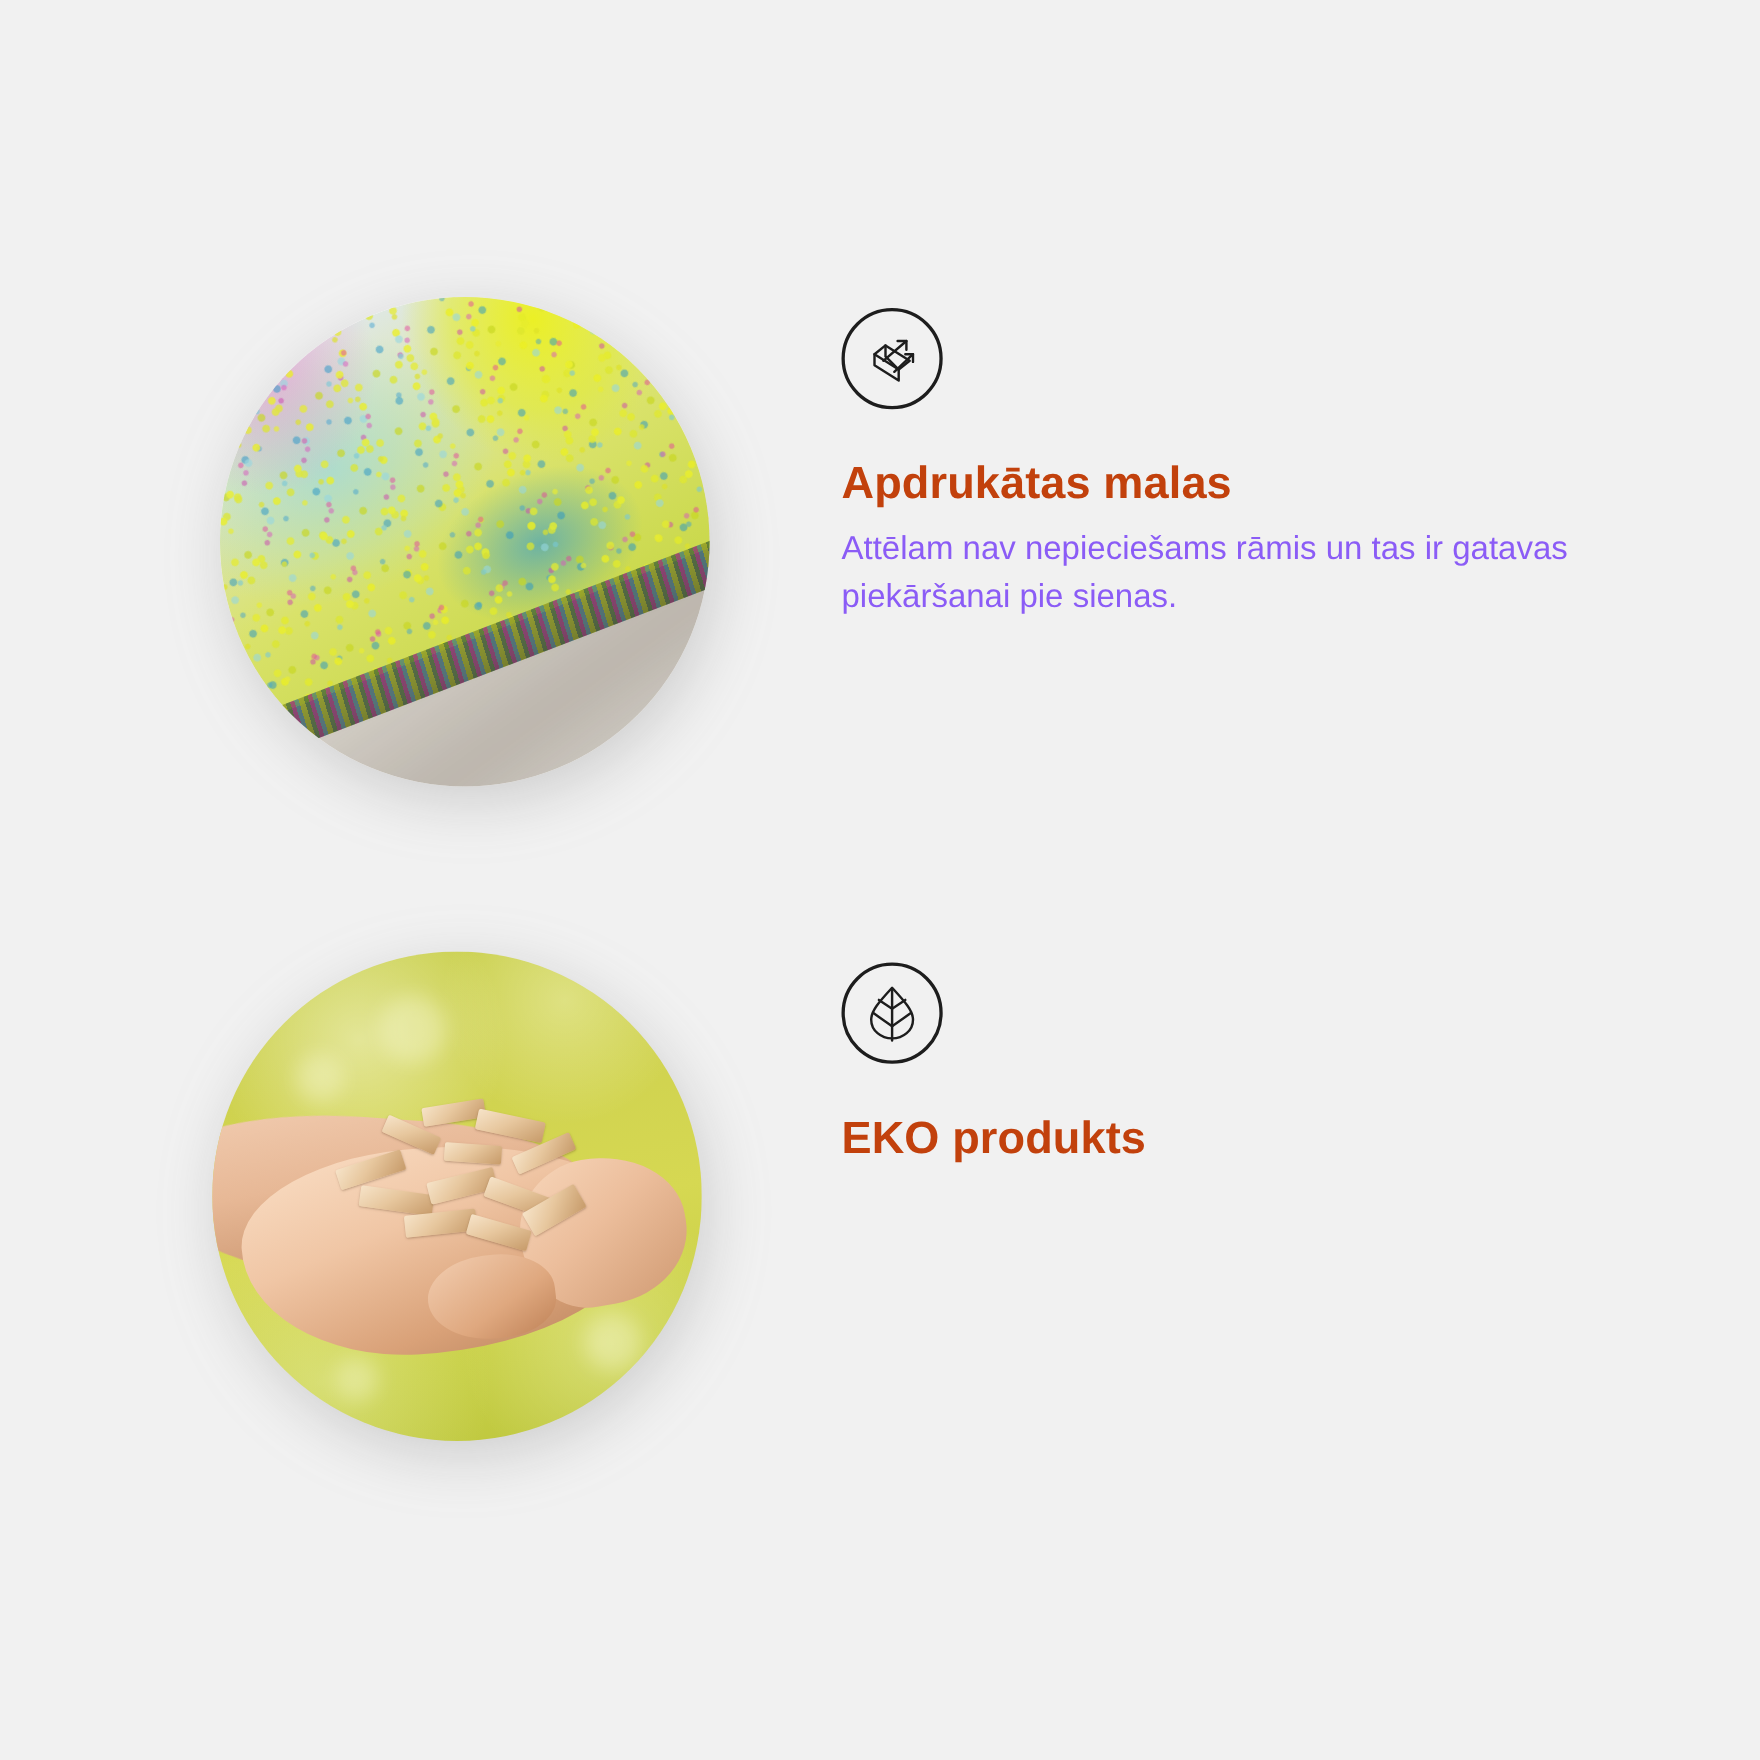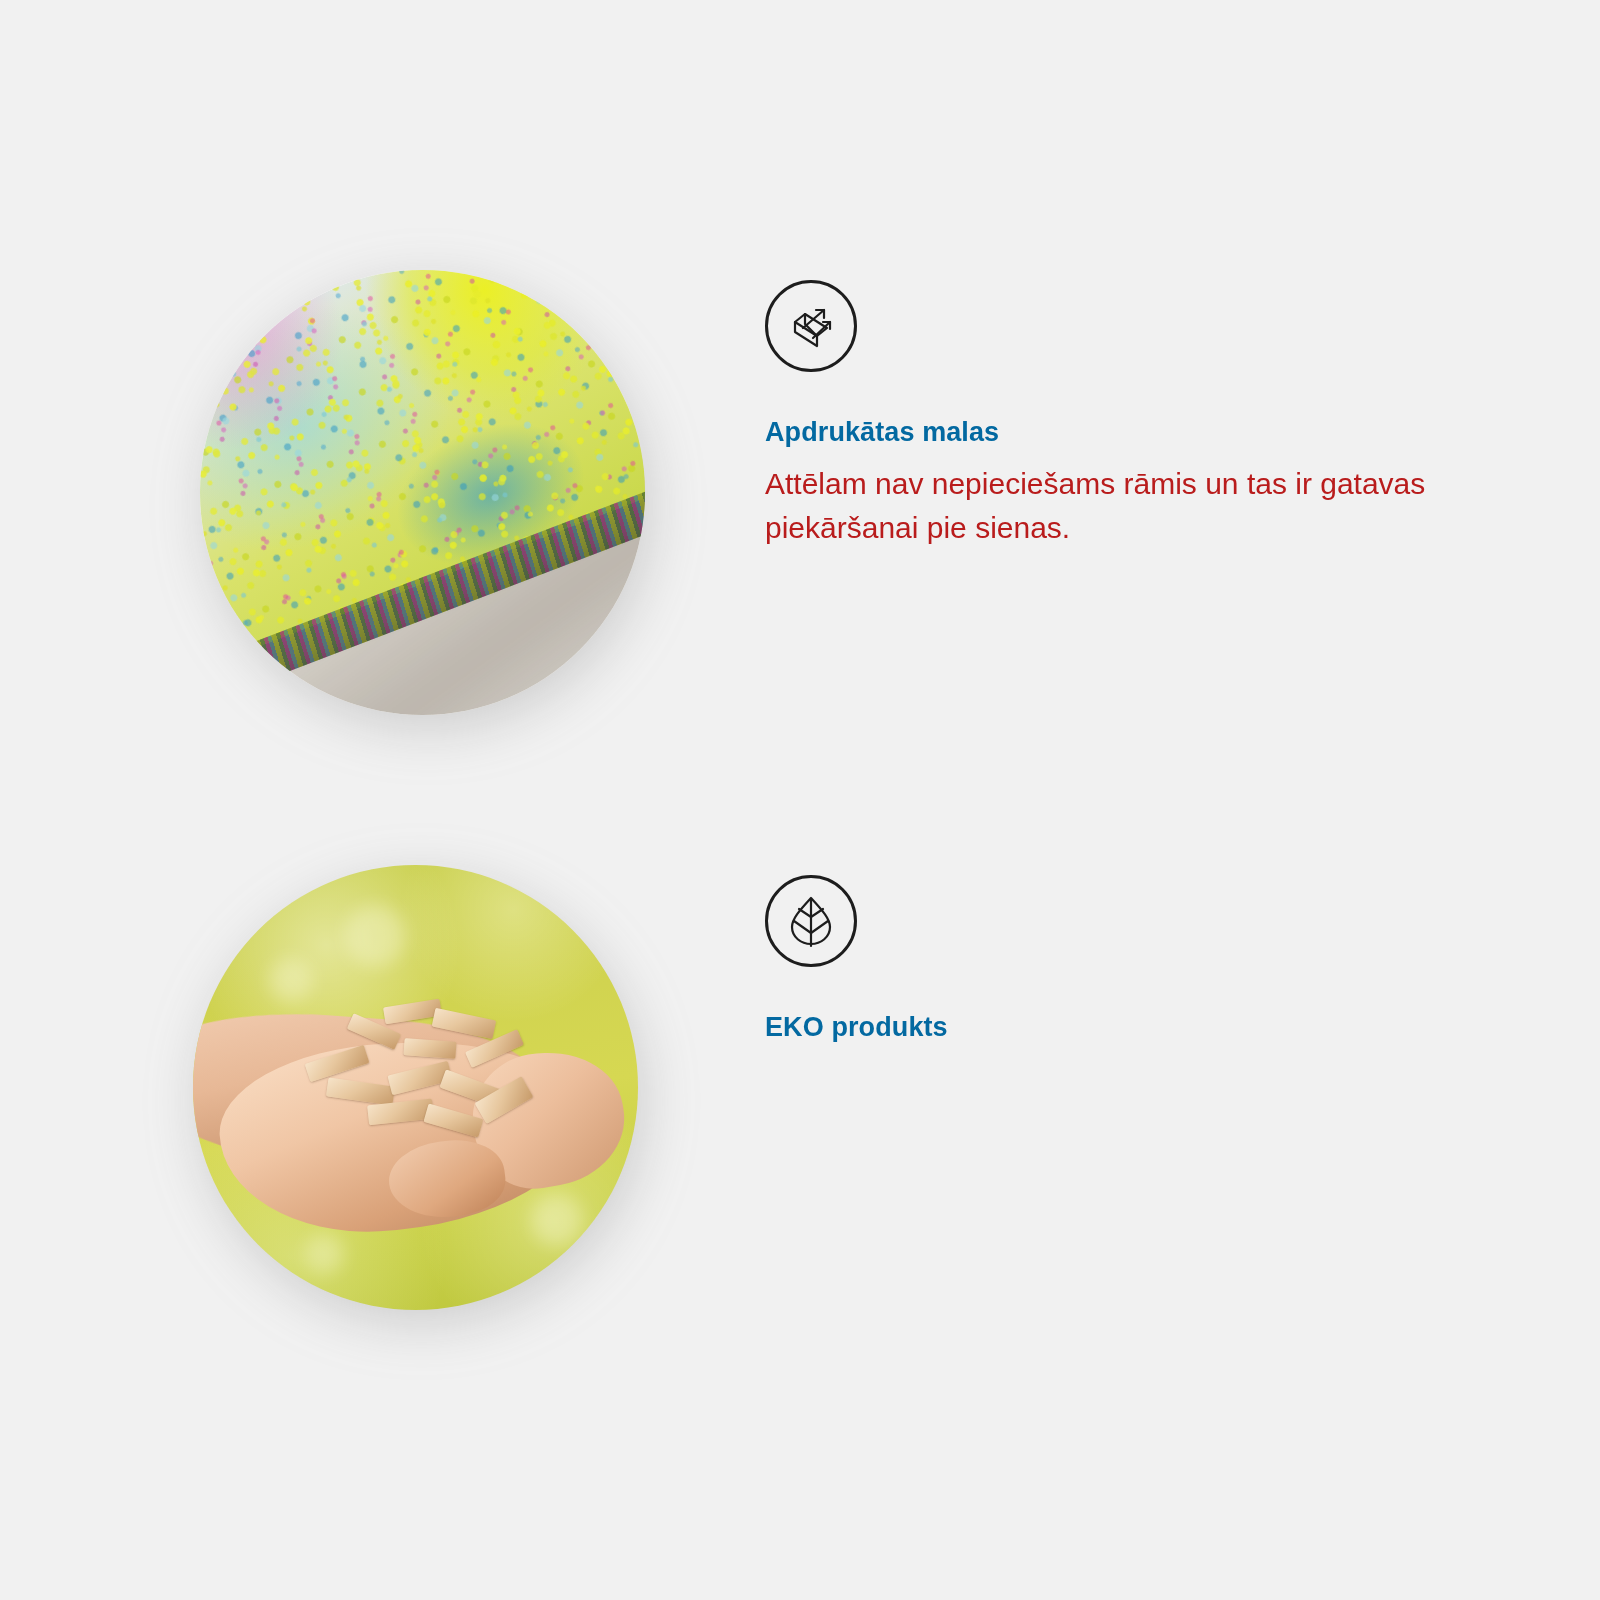--- a/index.html
+++ b/index.html
@@ -225,31 +225,31 @@
     display: flex;
     align-items: center;
     justify-content: center;
     box-sizing: border-box;
   }
   .icon-badge svg { display: block; }
 
   
   .feature-title {
     margin: 46px 0 0 0;
-    font-size: 27px;
+    font-size: 41px;
     font-weight: bold;
-    color: #0369a1;
+    color: #c2410c;
     letter-spacing: 0.1px;
     line-height: 1.05;
   }
   .feature-desc {
     margin: 16px 0 0 0;
     font-size: 30px;
     font-weight: normal;
-    color: #b91c1c;
+    color: #8b5cf6;
     line-height: 1.45;
     max-width: 700px;
   }
 
   
   #feature-edges  { left: 200px; top: 270px;  }
   #feature-edges .text-col  { margin-left: 65px; }
   #feature-eco    { left: 193px; top: 865px; }
   #feature-eco .text-col    { margin-left: 72px; }
 </style>

